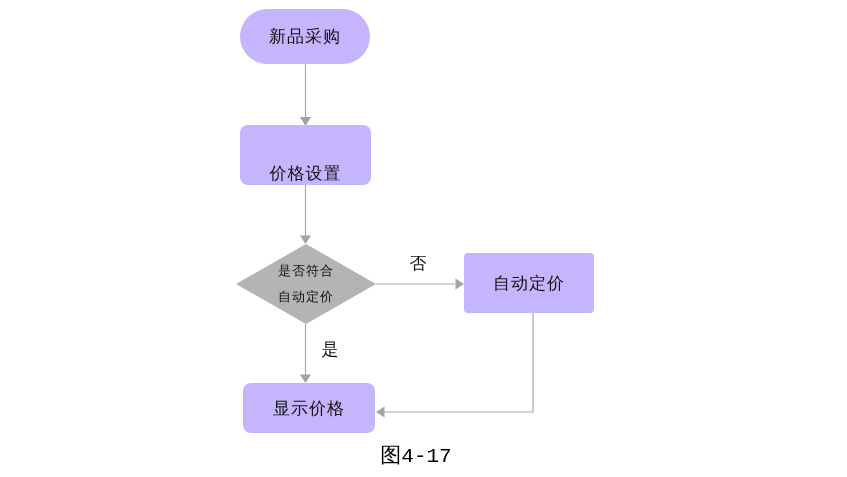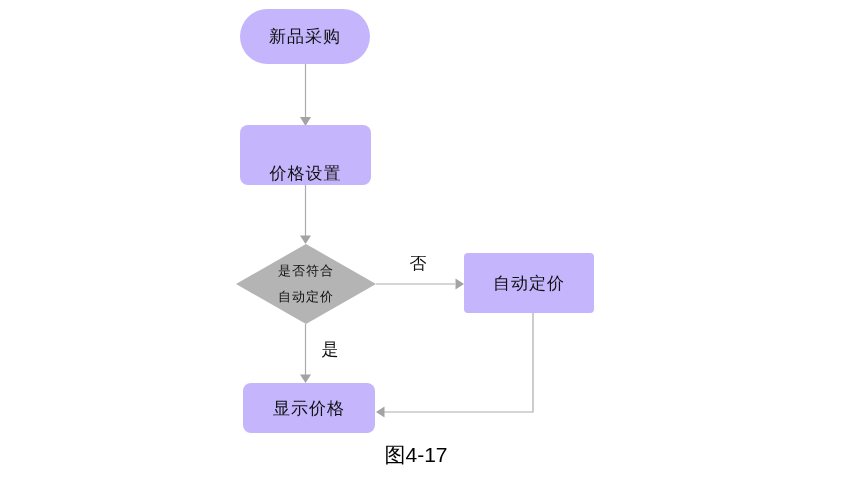--- a/index.html
+++ b/index.html
@@ -85,21 +85,21 @@
     color: #111111;
     background: #ffffff;
   }
   .edge-label-no { left: 398px; top: 252px; }
   .edge-label-yes { left: 310px; top: 338px; }
   .figure-caption {
     position: absolute;
     left: 316px; top: 441px;
     width: 200px;
     text-align: center;
-    font-family: Liberation Sans, sans-serif;
+    font-family: Liberation Mono, monospace;
     font-size: 21px;
     color: #000000;
   }
 </style>
 </head>
 <body>
 
 <div class="canvas">
 
   <svg class="connector-layer" viewBox="0 0 847 477" xmlns="http://www.w3.org/2000/svg">

